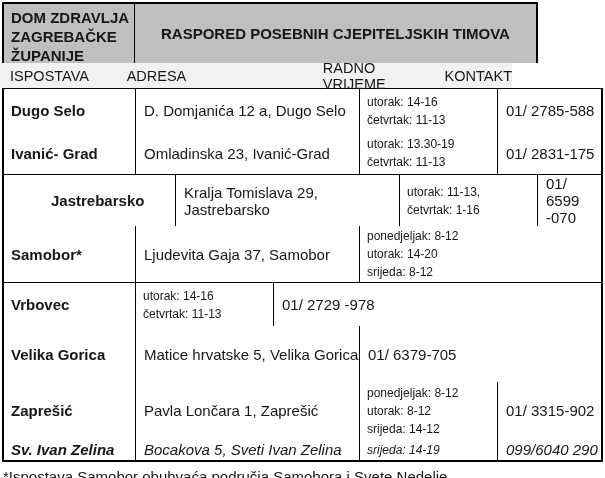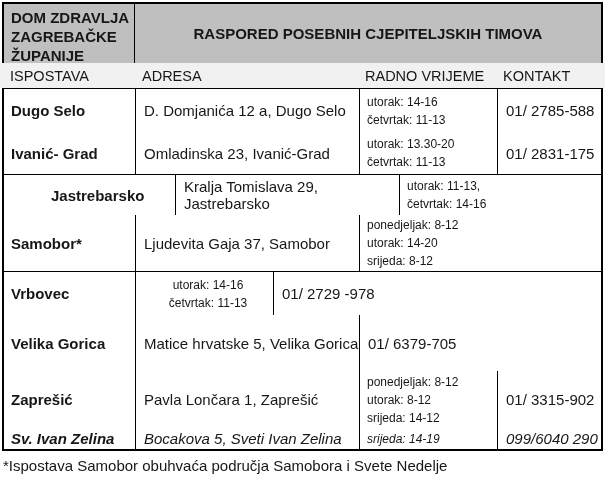--- a/index.html
+++ b/index.html
@@ -5,30 +5,30 @@
   html,body { margin:0; padding:0; }
   body {
     width:605px; height:478px; background:#ffffff;
     font-family:"Liberation Sans", sans-serif; color:#171717;
     -webkit-font-smoothing:antialiased;
   }
   .page { padding:2px 2px 0 2px; }
   * { box-sizing:border-box; }
 
   
-  .hdr { display:flex; width:601px; height:61px; background:#bfbfbf;
+  .hdr { display:flex; width:536px; height:61px; background:#bfbfbf;
          border:2px solid #000; border-bottom:none; }
   .hdr-org { width:131px; border-right:1px solid #000; font-weight:bold;
              font-size:15px; line-height:19px; padding:4px 4px 0 7px;
              white-space:pre-line; }
   .hdr-title { flex:1; display:flex; align-items:center; justify-content:center;
                font-weight:bold; font-size:15px; text-align:center; padding:14px 10px; }
 
   
-  .band { width:605px; height:25px; margin:0 -2px; background:#f1f1f1;
+  .band { width:512px; height:25px; margin:0 -2px; background:#f1f1f1;
           display:flex; align-items:center; font-size:14.5px; }
   .band .c1 { width:133px; padding-left:10px; }
   .band .c2 { width:224px; padding-left:9px; }
   .band .c3 { width:138px; padding-left:8px; }
   .band .c4 { flex:1;      padding-left:8px; }
 
   
   .tbl-body { width:601px; border:2px solid #000; border-top:1px solid #000; }
   .group { border-bottom:1px solid #000; }
   .group:last-child { border-bottom:none; }
@@ -72,47 +72,48 @@
           <div class="c-time">
             <div class="time-line">utorak: 14-16</div>
             <div class="time-line">četvrtak: 11-13</div>
           </div>
           <div class="c-contact">01/ 2785-588</div>
         </div>
         <div class="row" style="min-height: 42px;">
           <div class="c-name">Ivanić- Grad</div>
           <div class="c-addr">Omladinska 23, Ivanić-Grad</div>
           <div class="c-time">
-            <div class="time-line">utorak: 13.30-20</div>
+            <div class="time-line">utorak: 13.30-19</div>
             <div class="time-line">četvrtak: 11-13</div>
           </div>
           <div class="c-contact">01/ 2831-175</div>
         </div>
       </div>
       <div class="group">
         <div class="row" style="min-height: 40px; margin-left: 40px;">
           <div class="c-name">Jastrebarsko</div>
           <div class="c-addr">Kralja Tomislava 29, Jastrebarsko</div>
           <div class="c-time">
             <div class="time-line">utorak: 11-13,</div>
-            <div class="time-line">četvrtak: 14-16</div>
+            <div class="time-line">četvrtak: 1-16</div>
           </div>
+          <div class="c-contact">01/ 6599 -070</div>
         </div>
         <div class="row" style="min-height: 56px;">
           <div class="c-name">Samobor*</div>
           <div class="c-addr">Ljudevita Gaja 37, Samobor</div>
           <div class="c-time">
             <div class="time-line">ponedjeljak: 8-12</div>
             <div class="time-line">utorak: 14-20</div>
             <div class="time-line">srijeda: 8-12</div>
           </div>
         </div>
       </div>
       <div class="group">
-        <div class="row" style="min-height: 43px; text-align: center;">
+        <div class="row" style="min-height: 43px;">
           <div class="c-name">Vrbovec</div>
           <div class="c-time">
             <div class="time-line">utorak: 14-16</div>
             <div class="time-line">četvrtak: 11-13</div>
           </div>
           <div class="c-contact">01/ 2729 -978</div>
         </div>
         <div class="row" style="min-height: 56px;">
           <div class="c-name">Velika Gorica</div>
           <div class="c-addr">Matice hrvatske 5, Velika Gorica</div>

